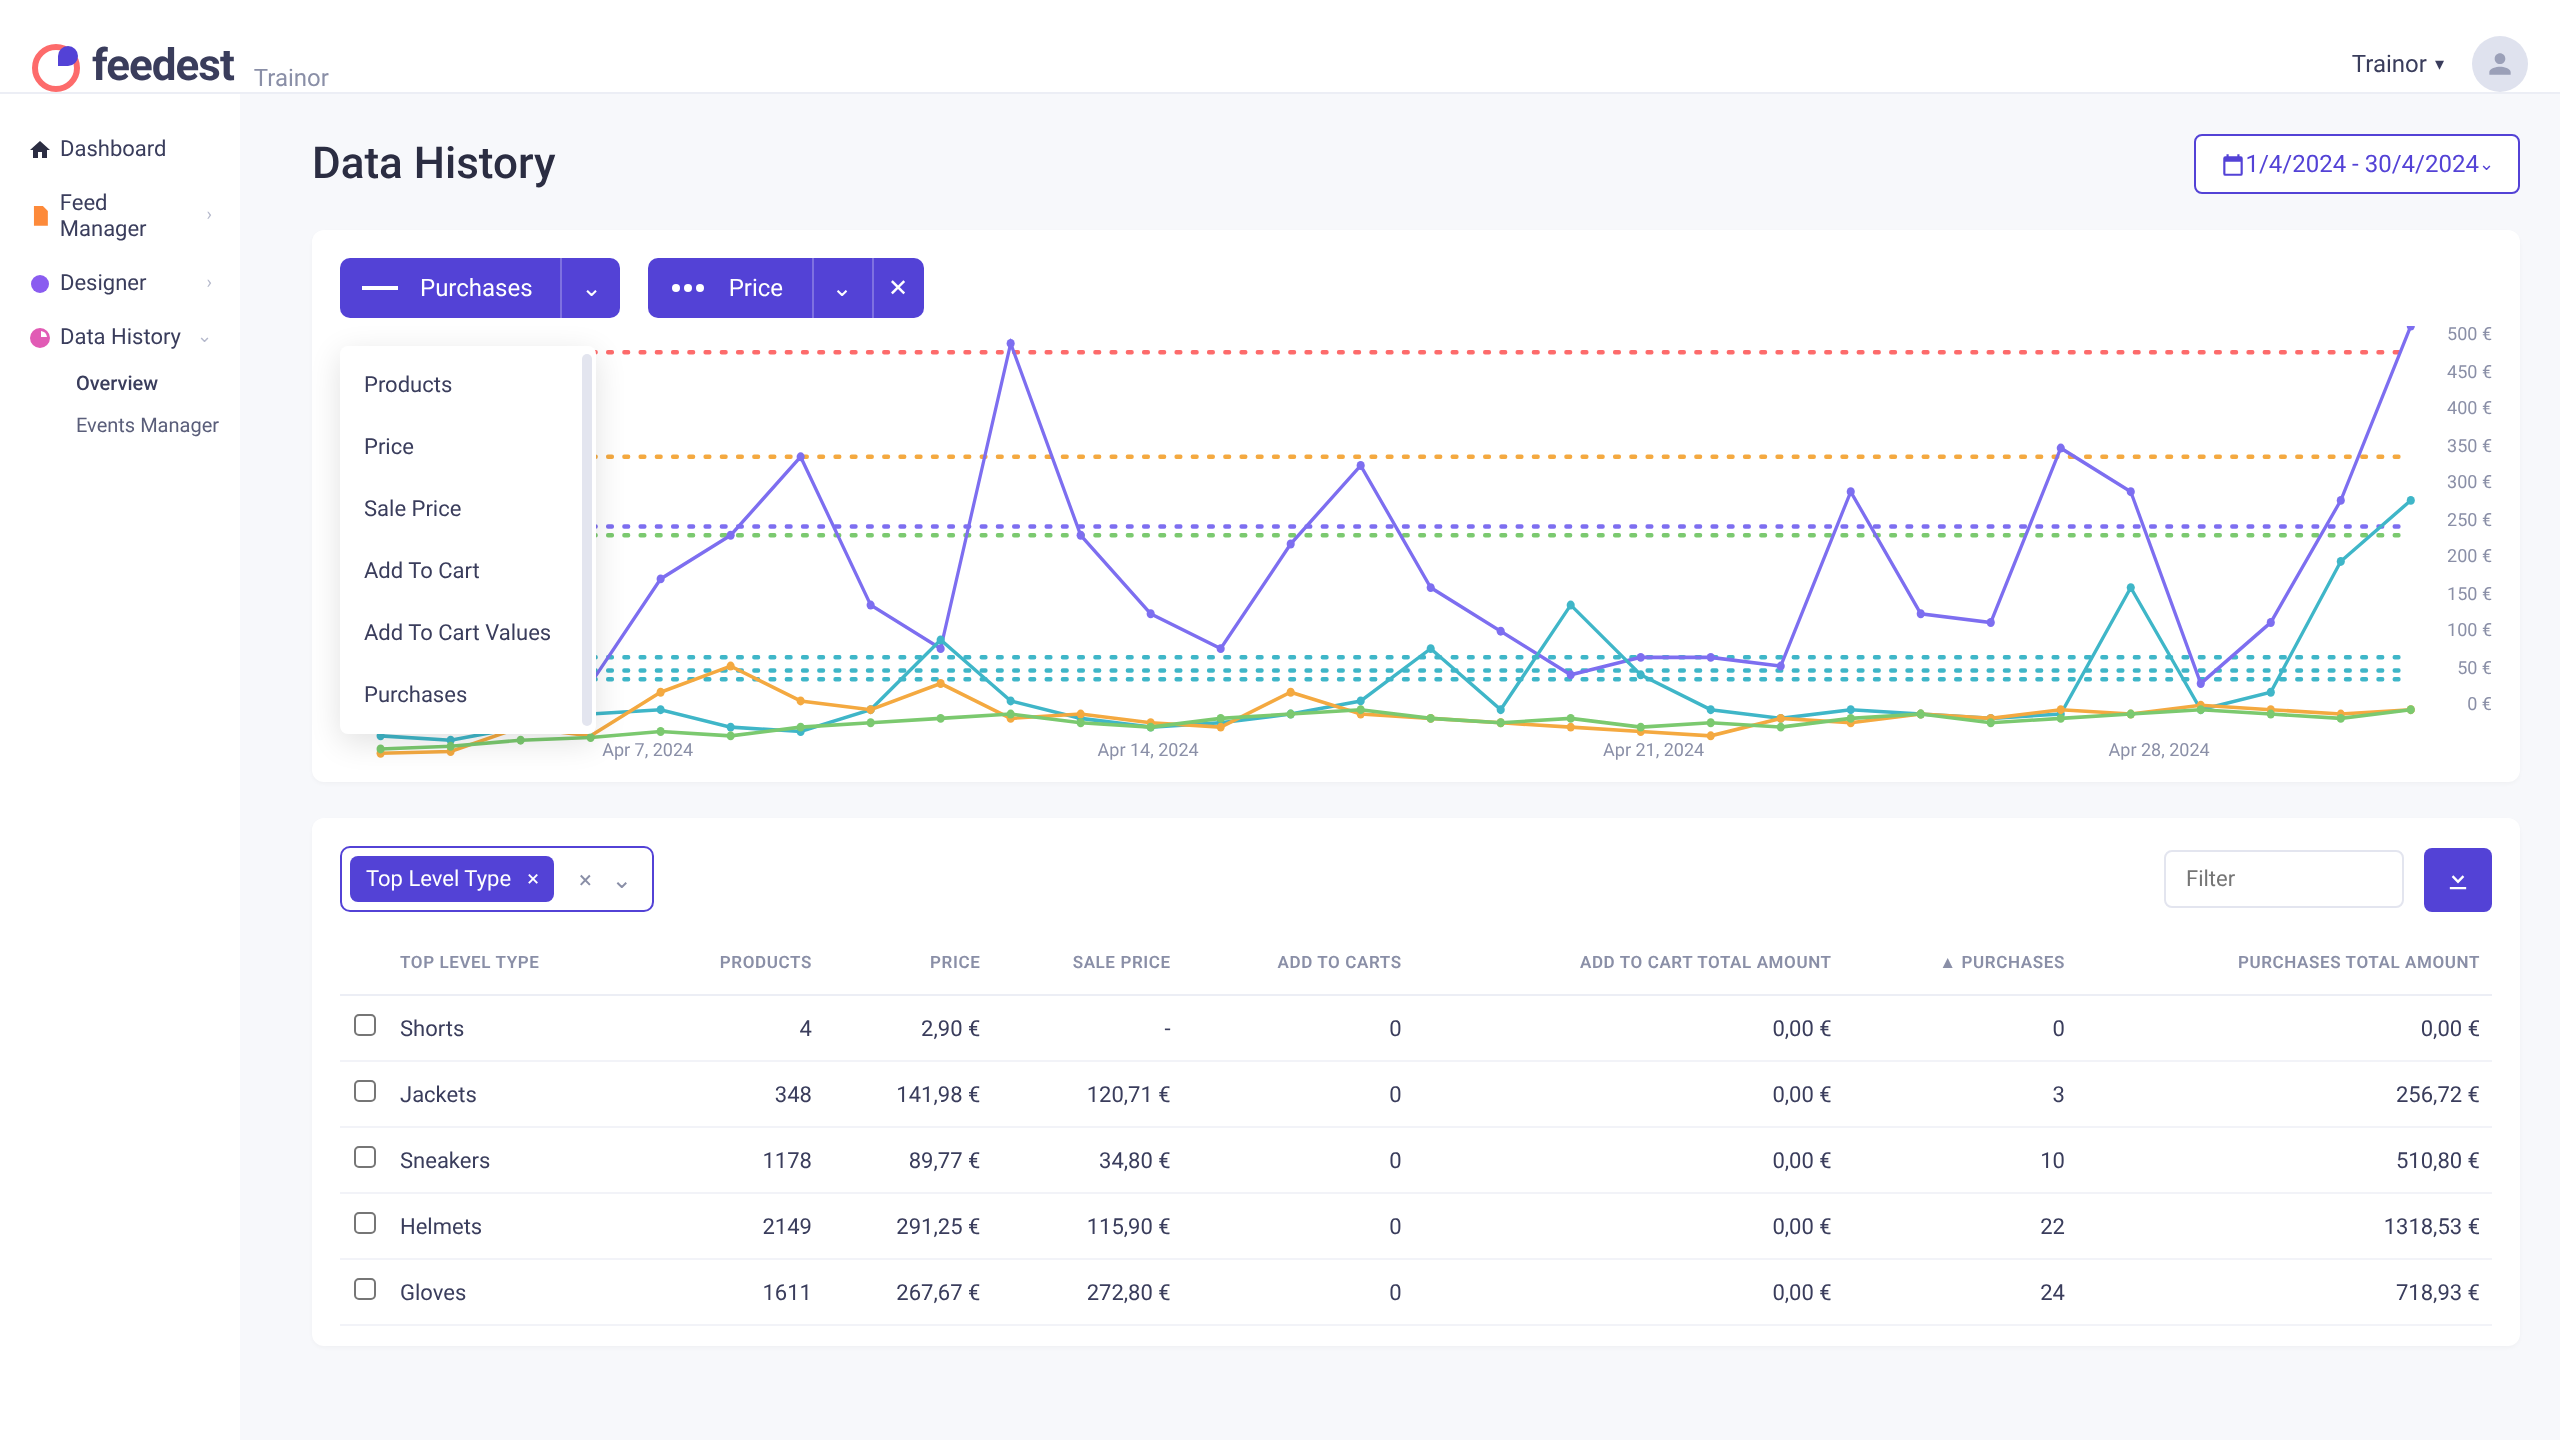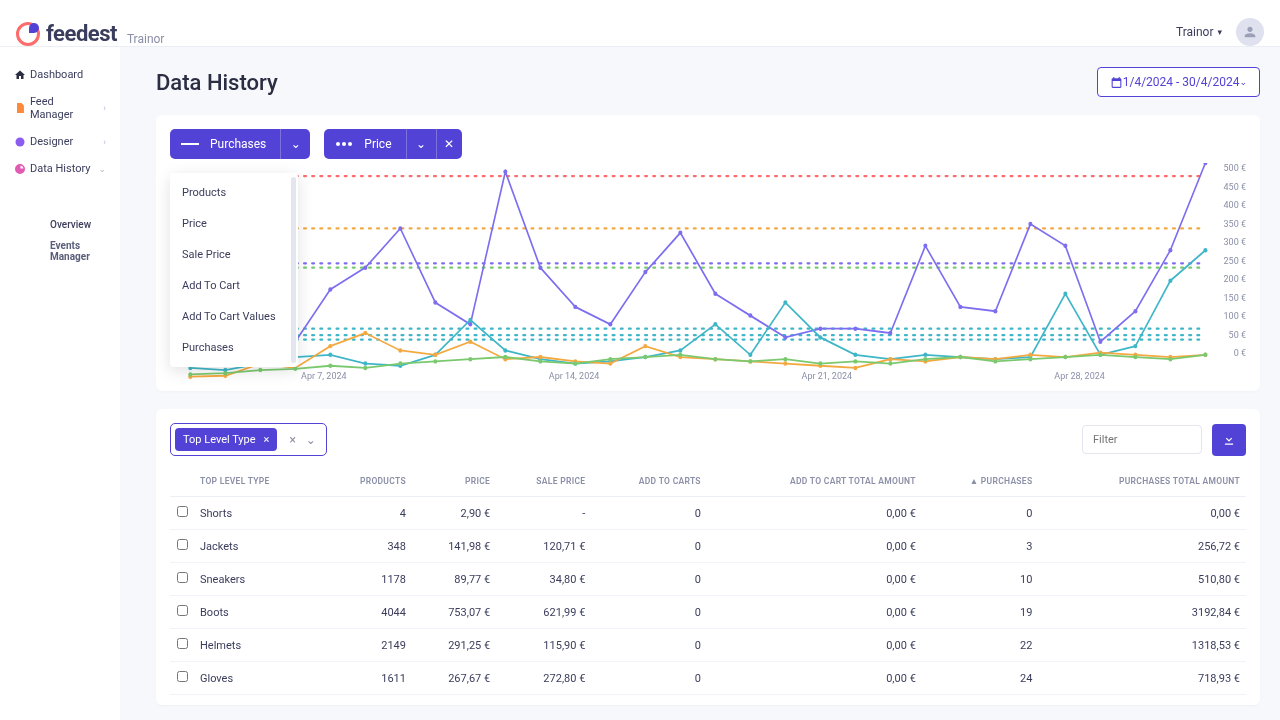--- a/index.html
+++ b/index.html
@@ -12,22 +12,22 @@
 .brand-sub { font-size:12px; color:#8a8fa7; margin-left:10px; }
 .topbar-right { margin-left:auto; display:flex; align-items:center; gap:14px; }
 .user-drop { font-size:12px; color:#3a3d5c; display:flex; align-items:center; gap:4px; cursor:pointer; }
 .avatar { width:28px; height:28px; border-radius:50%; background:#dfe2ee; display:flex; align-items:center; justify-content:center; }
 .avatar svg{width:16px;height:16px;fill:#9ba0b8;}
 .shell { display:flex; height:673px; }
 .sidebar { width:120px; background:#fff; padding-top:14px; }
 .nav-item { display:flex; align-items:center; gap:4px; padding:7px 14px; font-size:11px; color:#3a3d5c; cursor:pointer; position:relative; }
 .nav-item .ico{width:12px;height:12px;display:flex;align-items:center;justify-content:center;} .nav-item.pink .ico svg{fill:#e15bb5;}
 .nav-item .chev{margin-left:auto;font-size:9px;color:#b5b9cc;}
-.sub-nav { padding-left:50px;margin-top:32px; }
-.sub-nav .nav-sub { font-size:10px; color:#5a5e7a; padding:5px 0; cursor:pointer;font-weight:bold; }
+.sub-nav { padding-left:38px; }
+.sub-nav .nav-sub { font-size:10px; color:#5a5e7a; padding:5px 0; cursor:pointer; }
 .sub-nav .nav-sub.active{color:#3a3d5c;font-weight:500;}
 .main { flex:1; padding:20px 20px 0 36px; overflow-y:auto; }
 .page-head { display:flex; align-items:center; margin-bottom:18px; }
 .page-title { font-size:22px; font-weight:500; color:#2b2d42; }
 .date-pick { margin-left:auto; border:1px solid #5342d6; border-radius:4px; padding:7px 12px; font-size:12px; color:#5342d6; display:flex; align-items:center; cursor:pointer; background:#fff;}
 .card { background:#fff; border-radius:6px; padding:14px 14px 10px; margin-bottom:18px; box-shadow:0 1px 2px rgba(0,0,0,.03); position:relative; }
 .chip-row { display:flex; gap:14px; margin-bottom:4px; }
 .chip { background:#5342d6; color:#fff; border-radius:5px; height:30px; display:flex; align-items:center; font-size:12px; cursor:pointer; }
 .chip .ic{width:40px;display:flex;align-items:center;justify-content:center;}
 .chip .lb{padding:0 14px 0 0;}
@@ -393,31 +393,20 @@
   <td>1178</td>
   <td>89,77 €</td>
   <td>34,80 €</td>
   <td>0</td>
   <td>0,00 €</td>
   <td>10</td>
   <td>510,80 €</td>
             </tr>
             <tr>
               <td class="cb"><input type="checkbox" style=""></td>
-  <td class="l">Boots</td>
-  <td>4044</td>
-  <td>753,07 €</td>
-  <td>621,99 €</td>
-  <td>0</td>
-  <td>0,00 €</td>
-  <td>19</td>
-  <td>3192,84 €</td>
-            </tr>
-            <tr>
-              <td class="cb"><input type="checkbox" style=""></td>
   <td class="l">Helmets</td>
   <td>2149</td>
   <td>291,25 €</td>
   <td>115,90 €</td>
   <td>0</td>
   <td>0,00 €</td>
   <td>22</td>
   <td>1318,53 €</td>
             </tr>
             <tr>

